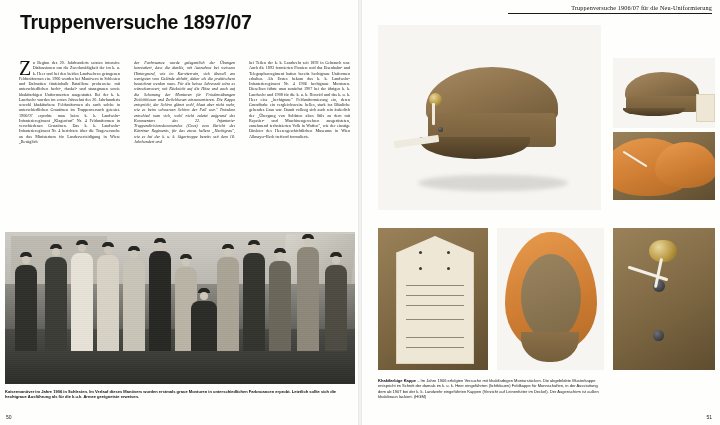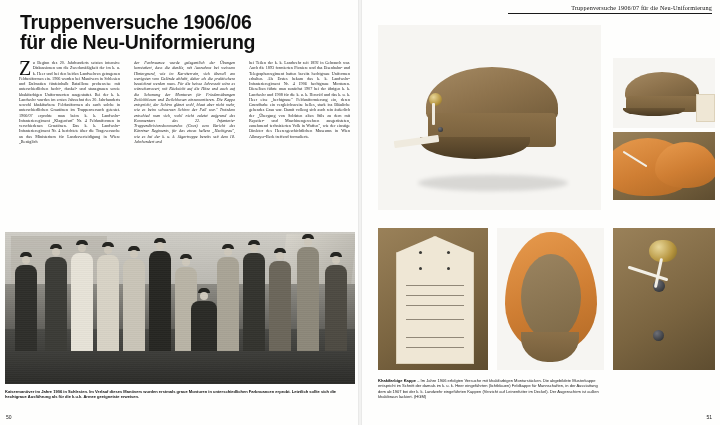--- a/index.html
+++ b/index.html
@@ -99,22 +99,21 @@
   .pageno-r{right:8px;}
 </style>
 </head>
 <body>
 
 <div class="spread">
 
   <div class="page page-left">
 
     <div class="title">
-      <span>Truppenversuche 1906/06</span>
-      <span class="l2">für die Neu-Uniformierung</span>
+      <span>Truppenversuche 1897/07</span>
     </div>
 
     <div class="cols">
       <div class="col c1"><span class="dropcap">Z</span><span>u Beginn des 20. Jahrhunderts setzten intensive Diskussionen um die Zweckmäßigkeit der im k. u. k. Heer und bei den beiden Landwehren getragenen Felduniformen ein. 1906 wurden bei Manövern in Schlesien und Dalmatien fünfeinhalb Bataillone probeweise mit unterschiedlichen hecht-, dunkel- und stanzgrauen sowie khakifarbigen Uniformsorten ausgestattet. Bei der k. k. Landwehr wurden im ersten Jahrzehnt des 20. Jahrhunderts sowohl khakifarbene Felduniformen als auch solche in unterschiedlichen Grautönen im Truppenversuch getestet. 1906/07 erprobte man beim k. k. Landwehr-Infanterieregiment „Klagenfurt" Nr. 4 Felduniformen in verschiedenen Grautönen. Das k. k. Landwehr-Infanterieregiment Nr. 4 berichtete über die Trageversuche an das Ministerium für Landesverteidigung in Wien: „Bezüglich</span></div>
       <div class="col c2"><span>der Farbnuance wurde gelegentlich der Übungen konstatiert, dass die dunkle, mit Ausnahme bei weissem Hintergrund, wie im Karstterrain, sich überall am wenigsten vom Gelände abhebt, daher als die praktischere bezeichnet werden muss. Für die heisse Jahreszeit wäre es wünschenswert, mit Rücksicht auf die Hitze und auch auf die Schonung der Monturen für Friedensübungen Zwilchblusen und Zwilchhosen einzumontieren. Die Kappe entspricht, der Schirm glänzt wohl, blaut aber nicht mehr, wie es beim schwarzen Schirm der Fall war." Trotzdem entschied man sich, wohl nicht zuletzt aufgrund des Kommentars des 22. Infanterie-Truppendivisionskommandos (Graz) zum Bericht des Kärntner Regiments, für das etwas hellere „Hechtgrau", wie es bei der k. u. k. Jägertruppe bereits seit dem 18. Jahrhundert und</span></div>
       <div class="col c3"><span>bei Teilen der k. k. Landwehr seit 1892 in Gebrauch war. Auch die 1893 formierten Pioniere und das Eisenbahn- und Telegraphenregiment hatten bereits hechtgraue Uniformen erhalten. Als Erstes bekam das k. k. Landwehr-Infanterieregiment Nr. 4 1906 hechtgraue Monturen. Dieselben führte man zunächst 1907 bei der übrigen k. k. Landwehr und 1908 für die k. u. k. Honvéd und das k. u. k. Heer eine „hechtgraue" Felduniformierung ein, deren Grundfarbe ein vergleichsweise helles, stark ins Bläuliche gehendes Grau war. Damit vollzog sich auch rein äußerlich der „Übergang von Soldaten alten Stils zu dem mit Repetier- und Maschinengewehren ausgerüsteten, zunehmend technisierten Volk in Waffen", wie der einstige Direktor des Heeresgeschichtlichen Museums in Wien Allmayer-Beck treffend formulierte.</span></div>
     </div>
 
     <div class="photo-bw">
       <div class="bw-sky"></div>

